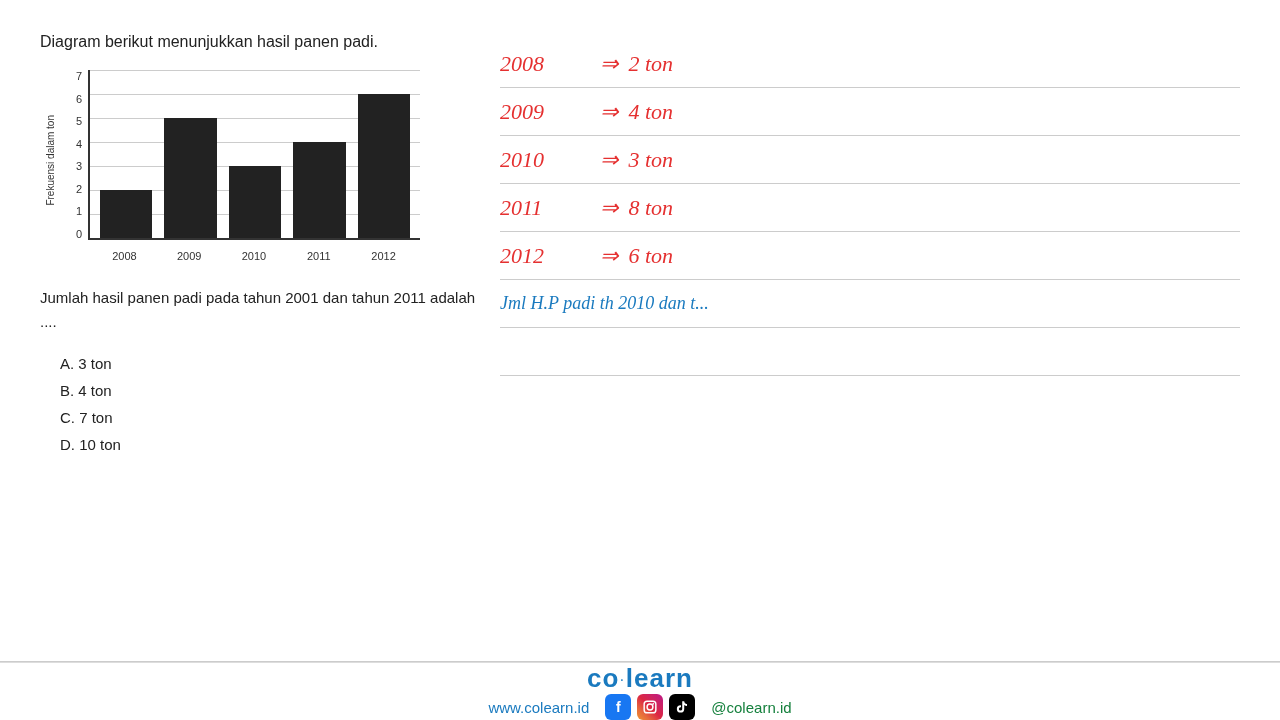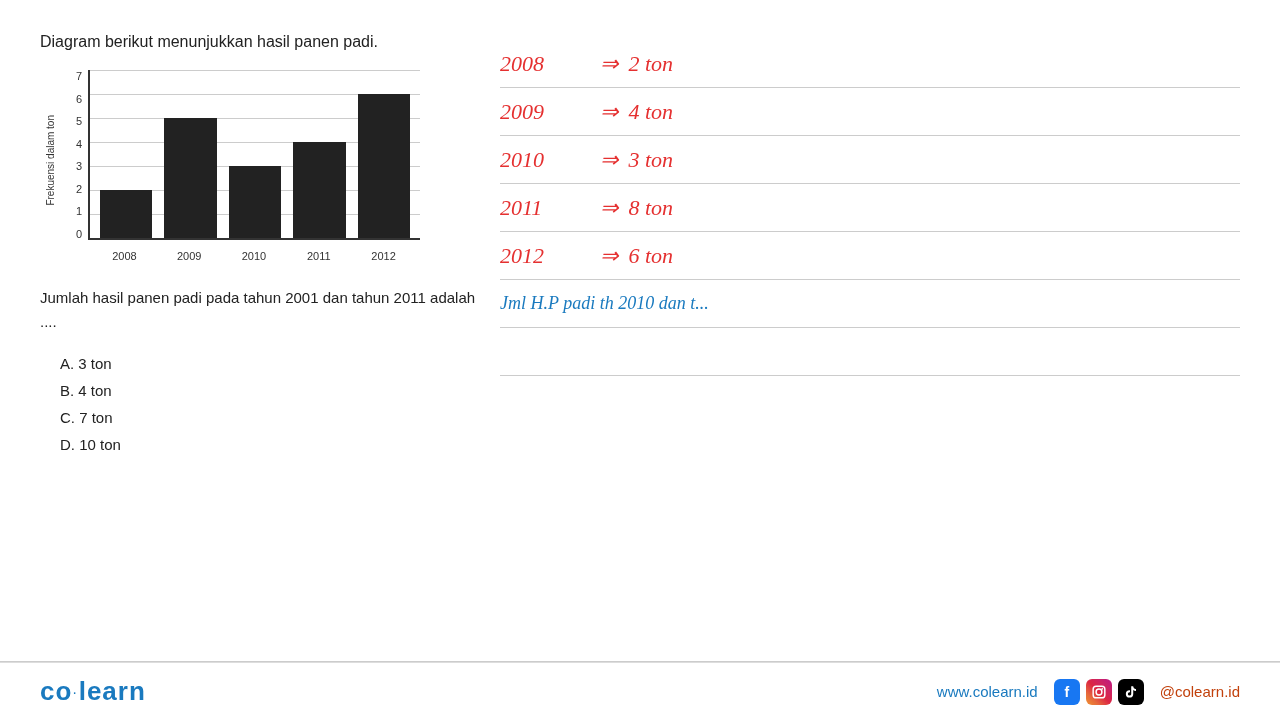--- a/index.html
+++ b/index.html
@@ -200,20 +200,21 @@
       bottom: 0;
       left: 0;
       right: 0;
       height: 58px;
       background: #fff;
       border-top: 1px solid #ddd;
       display: flex;
       align-items: center;
       justify-content: space-between;
       padding: 0 40px;
+      flex-direction: column;
     }
 
     .logo {
       font-size: 26px;
       color: #1a7abf;
       font-weight: 700;
       letter-spacing: 1px;
     }
 
     .logo-dot {
@@ -249,21 +250,21 @@
       justify-content: center;
       font-size: 14px;
     }
 
     .fb-icon { background: #1877f2; color: white; font-weight: bold; }
     .ig-icon { background: linear-gradient(45deg, #f09433, #e6683c, #dc2743, #cc2366, #bc1888); color: white; }
     .tiktok-icon { background: #000; color: white; font-size: 12px; }
 
     .footer-handle {
       font-size: 15px;
-      color: #c2410c;
+      color: #15803d;
     }
   </style>
 </head>
 <body>
 
 <div class="main-content">
 
   <div class="left-panel">
     <p class="question-text">Diagram berikut menunjukkan hasil panen padi.</p>
 

